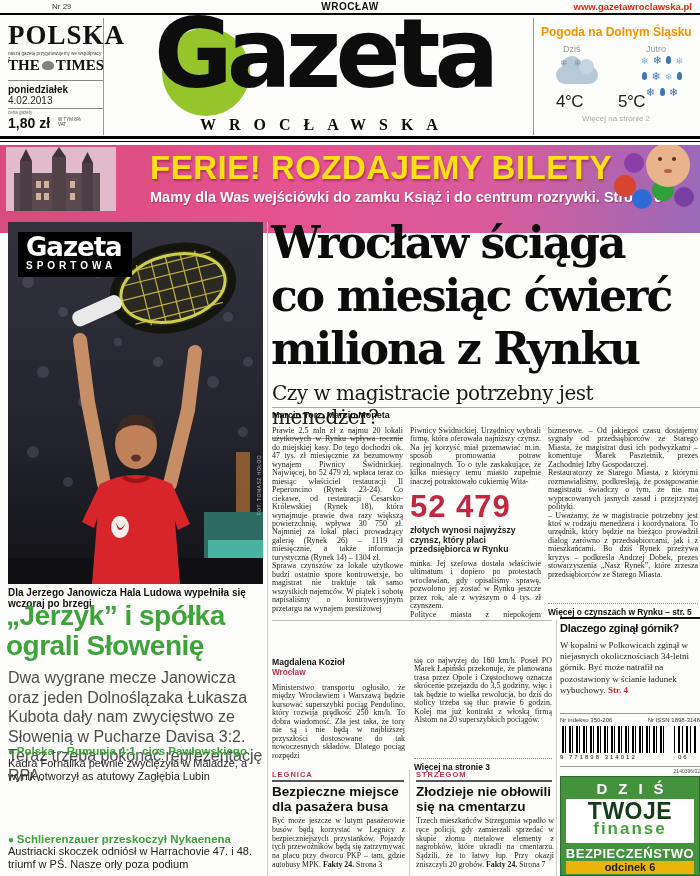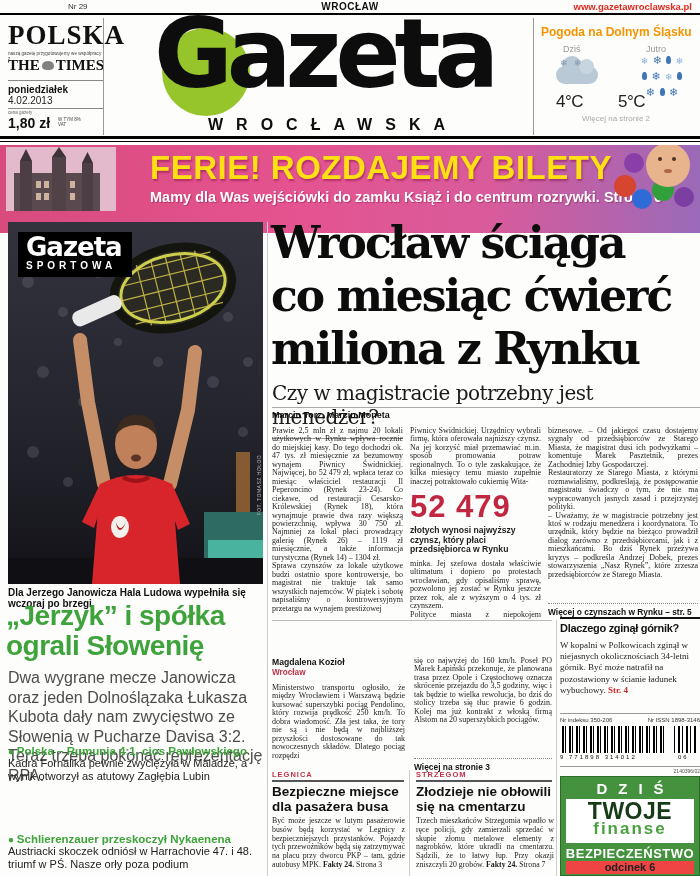--- a/index.html
+++ b/index.html
@@ -7,21 +7,21 @@
   #page {
     position:relative; width:700px; height:876px; background:#fdfdfb;
     font-family:"Liberation Sans", sans-serif; color:#111; overflow:hidden;
     margin:0 auto;
   }
   .abs { position:absolute; }
   .pre { white-space:pre-line; }
   .just { text-align:justify; }
 
   
-  .topbar-issue { left:24px; top:2px; font-size:8px; color:#333;padding-left:44px; }
+  .topbar-issue { left:8px; top:2px; font-size:8px; color:#333;padding-left:44px; }
   .topbar-city  { left:0; right:0; top:1px; text-align:center; font-size:10px; font-weight:bold; letter-spacing:.5px; }
   .topbar-url   { right:8px; top:1px; font-size:9.5px; font-weight:bold; color:#e02a20; }
   .topbar-rule  { left:0; right:0; top:13px; height:2px; background:#000; }
 
   
   .polska-title { left:8px; top:20px; font-family:"Liberation Serif",serif; font-size:27px; font-weight:bold; letter-spacing:1px; }
   .polska-tag   { left:8px; top:51px; font-size:4.6px; color:#444; width:95px; }
   .times-row    { left:8px; top:57px; font-family:"Liberation Serif",serif; font-size:15px; font-weight:bold; width:96px; display:flex; align-items:center; gap:2px; }
   .crest { display:inline-block; width:18px; height:9px; background:#6b6b6b; border-radius:50% 50% 40% 40%; opacity:.85; }
   .mh-rule1 { left:8px; width:95px; top:80px; height:1px; background:#888; }
@@ -30,21 +30,21 @@
   .mh-rule2 { left:8px; width:95px; top:108px; height:1px; background:#888; }
   .mh-pricelabel { left:8px; top:110px; font-size:4.5px; color:#666; }
   .mh-price { left:8px; top:115px; font-size:14px; font-weight:bold; }
   .mh-pricenote { left:58px; top:117px; font-size:4.5px; color:#444; width:30px; line-height:5px; }
   .mh-div1 { left:103px; top:18px; bottom: 741px; width:1px; background:#999; height:117px; }
   .mh-div2 { left:533px; top:18px; width:1px; background:#999; height:117px; }
 
   .logo-wrap { left:140px; top:16px; width:392px; height:118px; }
   .logo-circle { position:absolute; left:22px; top:12px; width:88px; height:88px; border-radius:50%; background:#96c42b; }
   .logo-word { position:absolute; left:14px; top:-18px; font-family:"DejaVu Sans",sans-serif; font-size:96px; font-weight:bold; letter-spacing:-6px; color:#0d0d0d; line-height:1.18; }
-  .logo-sub  { position:absolute; left:68px; top:100px; font-size:16px; font-weight:bold; letter-spacing:13px; color:#0d0d0d; }
+  .logo-sub  { position:absolute; left:60px; top:100px; font-size:16px; font-weight:bold; letter-spacing:13px; color:#0d0d0d;font-family:Liberation Serif, serif; }
 
   .wx-title { left:541px; top:25px; font-size:12px; font-weight:bold; color:#f59300; }
   .wx-day   { font-size:9px; color:#999; }
   .wx-today-label { left:563px; top:44px; }
   .wx-tom-label   { left:646px; top:44px; }
   .wx-icon-today { left:548px; top:56px; width:60px; height:36px; }
   .cloud { position:absolute; left:8px; top:10px; width:42px; height:18px; background:#b9c9d6; border-radius:12px; }
   .cloud::before { content:""; position:absolute; left:6px; top:-10px; width:20px; height:20px; background:#b9c9d6; border-radius:50%; }
   .cloud::after  { content:""; position:absolute; right:4px; top:-7px; width:15px; height:15px; background:#c7d5e0; border-radius:50%; }
   .cloud-flakes { position:absolute; left:12px; top:2px; font-size:9px; color:#7d95a8; letter-spacing:2px; z-index:2; }
@@ -139,21 +139,21 @@
   .side-rule3 { left:560px; top:766px; width:140px; height:1px; background:#999; }
   .side-code { left:560px; top:768px; width:140px; text-align:right; font-size:5px; color:#555; }
 
   
   .promo { left:560px; top:776px; width:140px; height:100px; background:#44913e; border:1px solid #2e6b2a; }
   .promo-dzis { position:absolute; left:0; right:0; top:3px; text-align:center; color:#fff; font-size:15px; font-weight:bold; letter-spacing:11px; text-indent:11px; }
   .promo-panel { position:absolute; left:5px; right:5px; top:22px; height:44px; background:#fff; text-align:center; }
   .promo-twoje { font-size:23px; font-weight:bold; color:#173a18; letter-spacing:.5px; line-height:24px; }
   .promo-finanse { font-size:17px; font-weight:bold; color:#4aa03f; letter-spacing:2px; line-height:16px; margin-top:-2px; }
   .promo-bez { position:absolute; left:0; right:0; top:69px; text-align:center; color:#fff; font-size:13px; font-weight:bold; letter-spacing:.5px; }
-  .promo-odc { position:absolute; left:5px; right:5px; top:84px; height:13px; background:#ef4444; text-align:center; font-size:11px; font-weight:bold; color:#222; line-height:13px; }
+  .promo-odc { position:absolute; left:5px; right:5px; top:84px; height:13px; background:#eab308; text-align:center; font-size:11px; font-weight:bold; color:#222; line-height:13px; }
 </style>
 </head>
 <body>
 
 <div id="page">
 
   <div class="abs topbar-issue">Nr 29</div>
   <div class="abs topbar-city">WROCŁAW</div>
   <div class="abs topbar-url">www.gazetawroclawska.pl</div>
   <div class="abs topbar-rule"></div>

